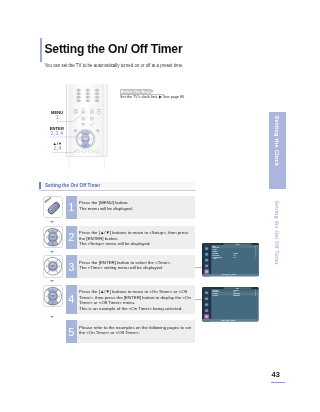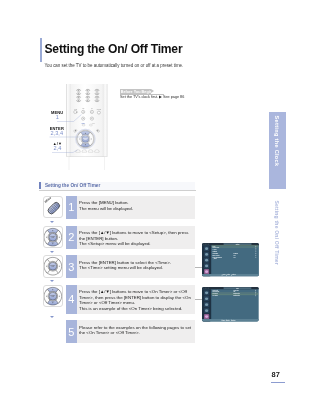--- a/index.html
+++ b/index.html
@@ -456,14 +456,14 @@
 </svg>
 </div>
 
 <div id="tab1">
   <span>Setting the Clock</span>
 </div>
 <div id="tab2">
   <span>Setting the On/ Off Timer</span>
 </div>
 
-<div id="pg">87</div>
+<div id="pg">43</div>
 <div id="pg-rule"></div>
 
 </body></html>

